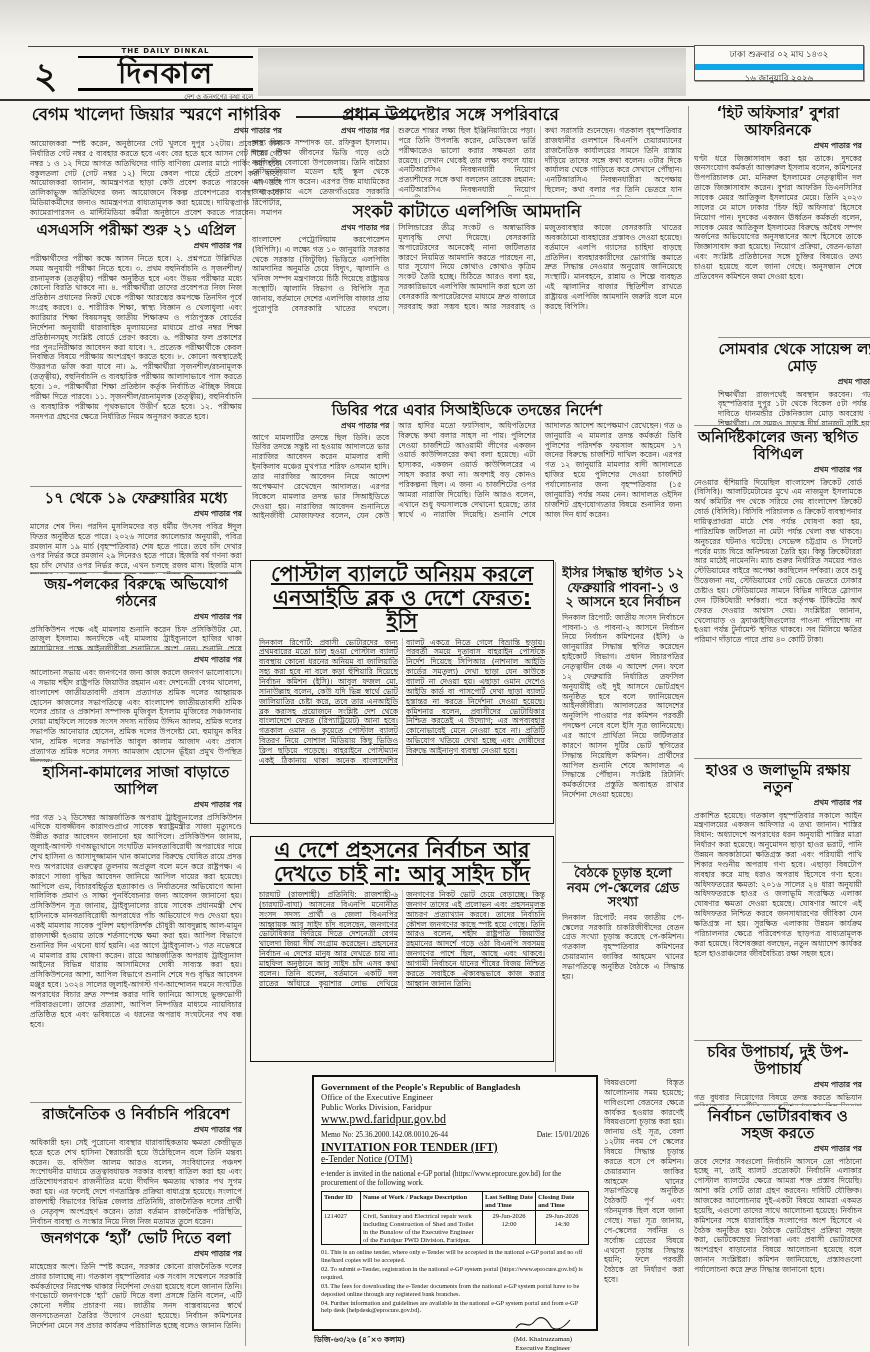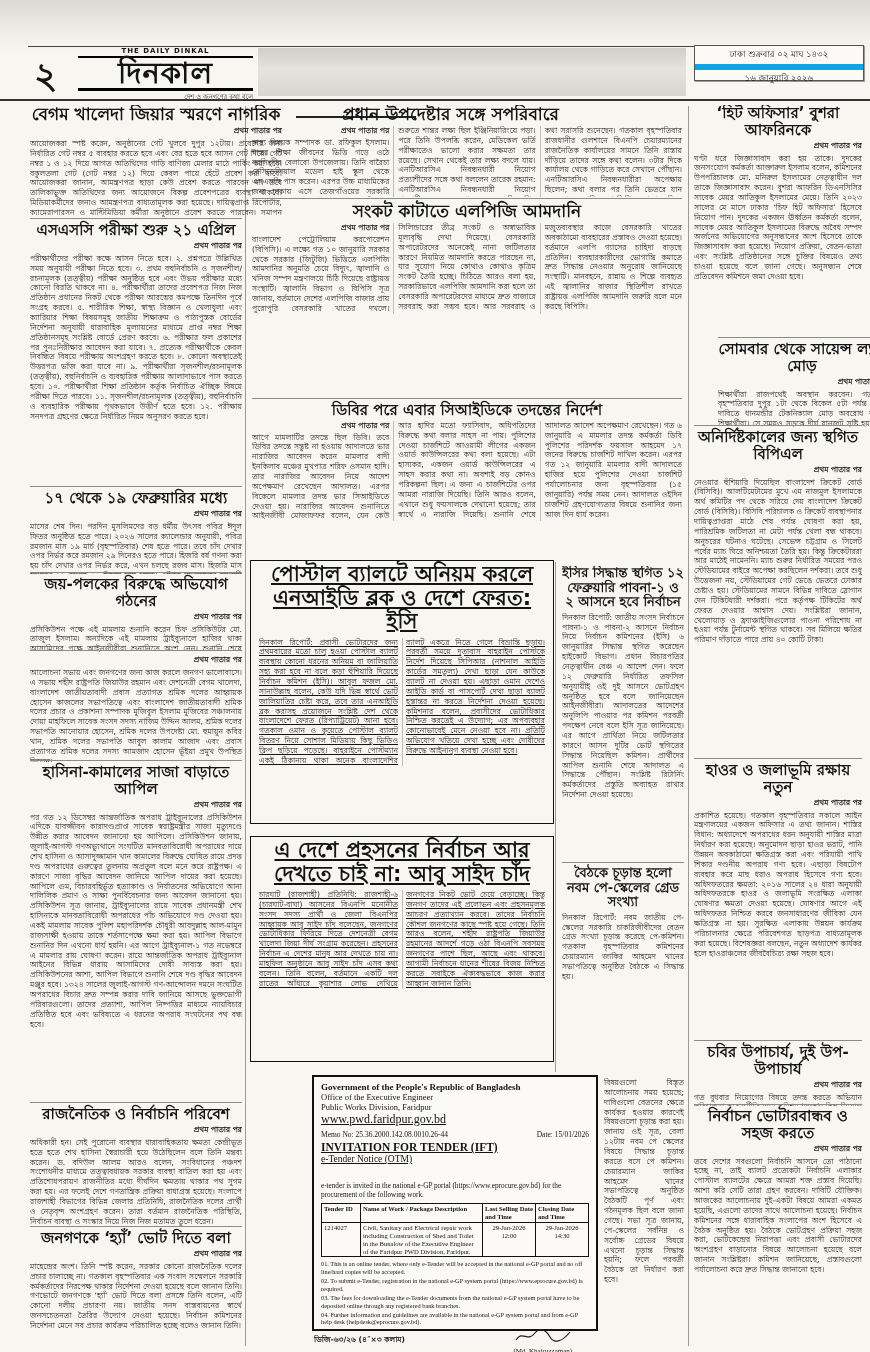--- a/index.html
+++ b/index.html
@@ -38,21 +38,21 @@
   
   .tender{position:absolute;left:312px;top:1075px;width:286px;height:256px;border:2px solid #111;background:#fbfaf6;
           font-family:"Liberation Serif","DejaVu Serif",serif;padding:5px 7px;box-sizing:border-box;}
   .tender .c{text-align:left;}
   .t-gov1{font-size:9px;font-weight:bold;}
   .t-gov2,.t-gov3{font-size:8.5px;}
   .t-web{font-size:12px;text-decoration:underline;font-family:Liberation Serif, serif;}
   .t-memo{display:flex;justify-content:space-between;font-size:7.5px;margin-top:3px;}
   .t-title{font-size:11.5px;font-weight:bold;text-decoration:underline;margin-top:2px;}
   .t-sub{font-size:9.5px;text-decoration:underline;margin-top:1px;}
-  .t-intro{font-size:7.2px;margin-top:18px;line-height:1.25;}
+  .t-intro{font-size:7.2px;margin-top:6px;line-height:1.25;}
   table.t-tab{border-collapse:collapse;margin-top:3px;width:100%;}
   table.t-tab th,table.t-tab td{border:1px solid #111;font-size:6.6px;padding:1px 2px;vertical-align:top;text-align:left;line-height:1.2;}
   table.t-tab th{font-weight:bold;}
   .t-notes{font-size:6.3px;line-height:1.25;margin-top:3px;}
   .t-notes div{margin-bottom:1px;}
   .t-sign{display:flex;justify-content:flex-end;margin-top:2px;}
   .t-sign-block{text-align:center;font-size:7px;line-height:1.25;}
   .adcode{position:absolute;left:314px;top:1334px;font-size:7.5px;font-weight:bold;}
 </style>
 </head>

